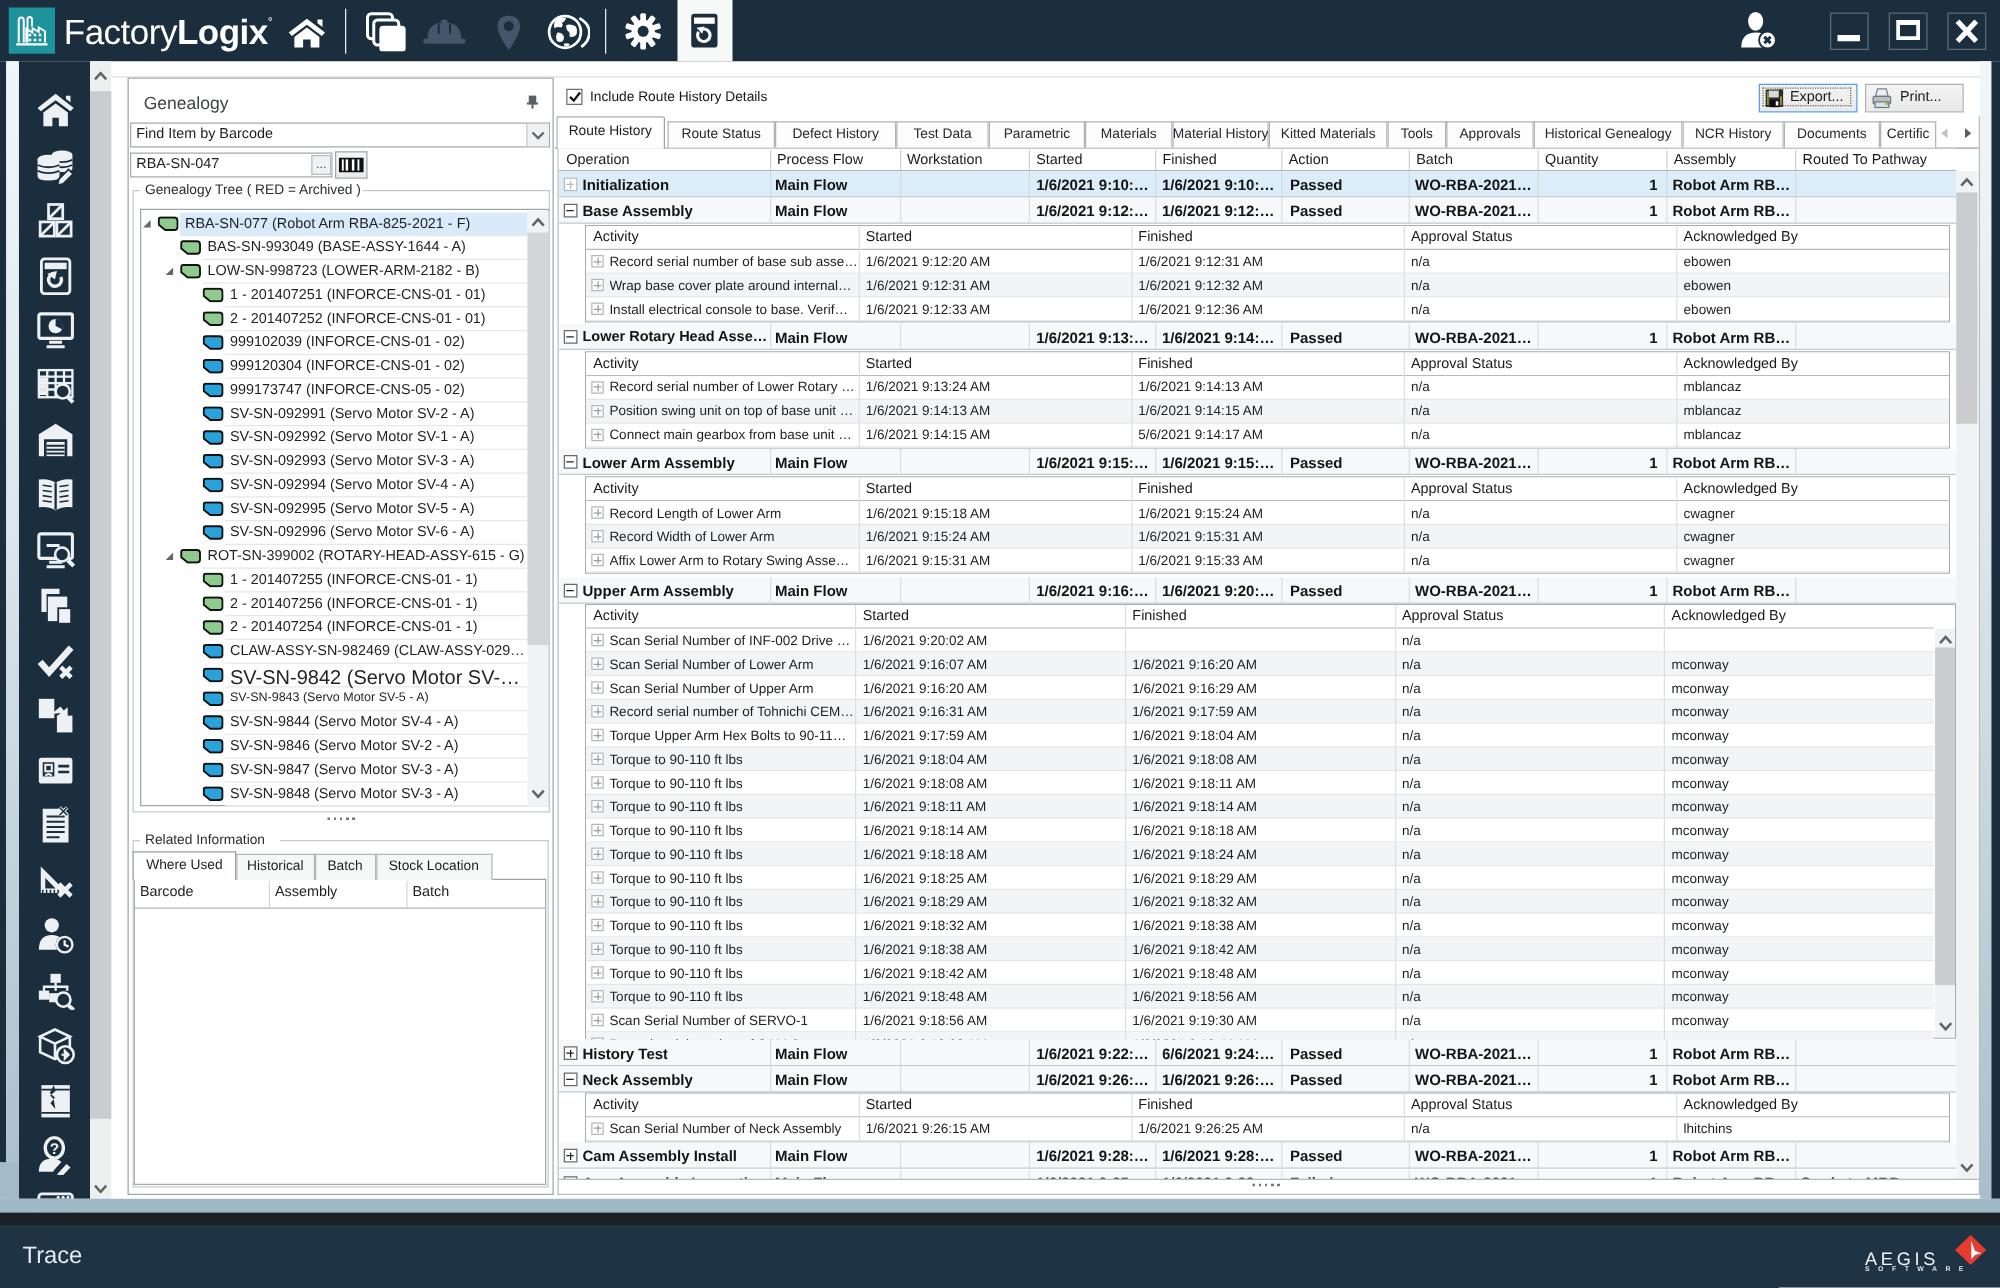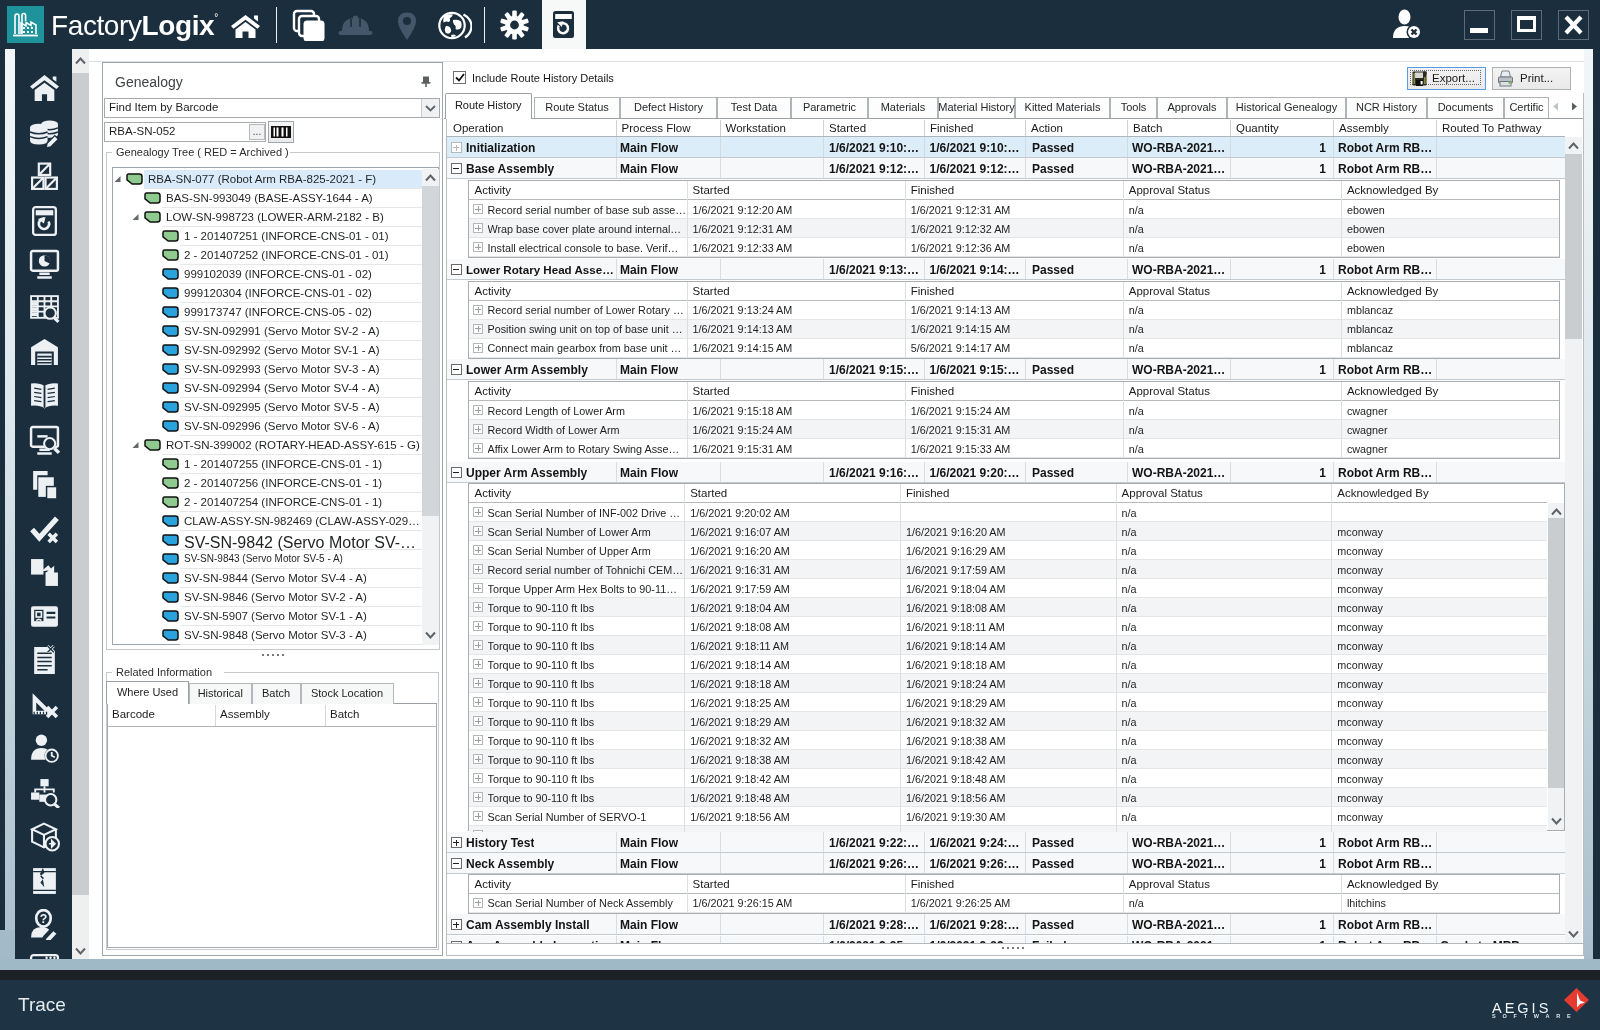--- a/index.html
+++ b/index.html
@@ -270,21 +270,21 @@
     <rect x="0.5" y="6" width="9" height="1.6" fill="#5a5f63"></rect>
     <rect x="4.2" y="7.5" width="1.6" height="3.5" fill="#5a5f63"></rect>
   </svg>
 <div class="a " style="left:104px;top:98px;width:336px;height:20px;background:#fff;border:1px solid #a6aaad"></div>
 <div class="a " style="left:109px;top:101px;font-size:11.5px;color:#1e1e1e">Find Item by Barcode</div>
 <div class="a " style="left:421px;top:99px;width:18px;height:18px;background:#f0f1f2;border-left:1px solid #c8cacc"></div>
 <svg class="a" style="left:425px;top:105px;" width="11" height="7" viewBox="0 0 11 7">
     <path d="M1 1 L5.5 5.5 L10 1" stroke="#5f6468" stroke-width="1.8" fill="none"></path>
   </svg>
 <div class="a " style="left:104px;top:122px;width:162px;height:20px;background:#fff;border:1px solid #a6aaad"></div>
-<div class="a " style="left:109px;top:125px;font-size:11.5px;color:#1e1e1e">RBA-SN-052</div>
+<div class="a " style="left:109px;top:125px;font-size:11.5px;color:#1e1e1e">RBA-SN-047</div>
 <div class="a " style="left:249px;top:124px;width:16px;height:16px;background:#f0f1f2;border:1px solid #b8babc;color:#444;font-size:10px;text-align:center;line-height:13px">...</div>
 <div class="a " style="left:268px;top:121px;width:26px;height:22px;background:linear-gradient(180deg,#f6f6f6,#e9eaeb);border:1px solid #9fa6ab"></div>
 <svg class="a" style="left:271px;top:126px;" width="20" height="12" viewBox="0 0 20 12">
     <g fill="#111">
       <rect x="0" y="0" width="20" height="12"></rect>
       <rect x="2.5" y="1.5" width="1.5" height="9" fill="#fff"></rect>
       <rect x="5.5" y="1.5" width="2" height="9" fill="#fff"></rect>
       <rect x="10.5" y="1.5" width="2" height="9" fill="#fff"></rect>
       <rect x="15" y="1.5" width="1.5" height="9" fill="#fff"></rect>
     </g>
@@ -415,21 +415,21 @@
 <div class="a ell" style="left:184px;top:571.5px;font-size:11.5px;color:#1f2123;max-width:237px;">SV-SN-9844 (Servo Motor SV-4 - A)</div>
 <div class="a " style="left:179.5px;top:605.9px;width:242.0px;height:1px;background:#e7e7e7"></div>
 <svg class="a" style="left:162px;top:591.0px;" width="17" height="12" viewBox="0 0 17 12">
     <path d="M2.6 1 H13.4 Q16 1 16 3.5 V8.5 Q16 11 13.4 11 H6.2 L1 6.8 V2.6 Q1 1 2.6 1 Z" fill="#2aa2dc" stroke="#111" stroke-width="1.5"></path>
   </svg>
 <div class="a ell" style="left:184px;top:590.5px;font-size:11.5px;color:#1f2123;max-width:237px;">SV-SN-9846 (Servo Motor SV-2 - A)</div>
 <div class="a " style="left:179.5px;top:624.9px;width:242.0px;height:1px;background:#e7e7e7"></div>
 <svg class="a" style="left:162px;top:610.0px;" width="17" height="12" viewBox="0 0 17 12">
     <path d="M2.6 1 H13.4 Q16 1 16 3.5 V8.5 Q16 11 13.4 11 H6.2 L1 6.8 V2.6 Q1 1 2.6 1 Z" fill="#2aa2dc" stroke="#111" stroke-width="1.5"></path>
   </svg>
-<div class="a ell" style="left:184px;top:609.5px;font-size:11.5px;color:#1f2123;max-width:237px;">SV-SN-5907 (Servo Motor SV-1 - A)</div>
+<div class="a ell" style="left:184px;top:609.5px;font-size:11.5px;color:#1f2123;max-width:237px;">SV-SN-9847 (Servo Motor SV-3 - A)</div>
 <div class="a " style="left:179.5px;top:643.9px;width:242.0px;height:1px;background:#e7e7e7"></div>
 <svg class="a" style="left:162px;top:629.0px;" width="17" height="12" viewBox="0 0 17 12">
     <path d="M2.6 1 H13.4 Q16 1 16 3.5 V8.5 Q16 11 13.4 11 H6.2 L1 6.8 V2.6 Q1 1 2.6 1 Z" fill="#2aa2dc" stroke="#111" stroke-width="1.5"></path>
   </svg>
 <div class="a ell" style="left:184px;top:628.5px;font-size:11.5px;color:#1f2123;max-width:237px;">SV-SN-9848 (Servo Motor SV-3 - A)</div>
 <div class="a " style="left:421.5px;top:168.5px;width:17px;height:476px;background:#f1f2f3"></div>
 <svg class="a" style="left:424.5px;top:174px;" width="11" height="8" viewBox="0 0 11 8">
     <path d="M1 6.5 L5.5 1.5 L10 6.5" stroke="#606468" stroke-width="2" fill="none"></path>
   </svg>
 <div class="a " style="left:421.5px;top:186px;width:17px;height:330px;background:#d3d6d9"></div>
@@ -1079,21 +1079,21 @@
 <div class="a" style="left:680px;top:695px;width:1px;height:20px;background:#d9dde0"></div>
 <div class="a" style="left:783px;top:695px;width:1px;height:20px;background:#d9dde0"></div>
 <div class="a" style="left:886px;top:695px;width:1px;height:20px;background:#d9dde0"></div>
 <div class="a" style="left:989px;top:695px;width:1px;height:20px;background:#d9dde0"></div>
 <div class="a" style="left:3.5px;top:700px;width:11px;height:11px;background:#fff;border:1px solid #6a6a6a"></div>
 <div class="a" style="left:6px;top:705px;width:6px;height:1px;background:#222"></div>
 <div class="a" style="left:8.5px;top:702.5px;width:1px;height:6px;background:#222"></div>
 <div class="a " style="left:19px;top:698.5px;font-weight:bold;font-size:12px;color:#141414;white-space:nowrap;overflow:hidden;max-width:149px;font-size:12px">History Test</div>
 <div class="a " style="left:173px;top:698.5px;font-weight:bold;font-size:12px;color:#141414;white-space:nowrap;overflow:hidden;">Main Flow</div>
 <div class="a " style="left:382px;top:698.5px;font-weight:bold;font-size:12px;color:#141414;white-space:nowrap;overflow:hidden;max-width:93px">1/6/2021 9:22:…</div>
-<div class="a " style="left:482.5px;top:698.5px;font-weight:bold;font-size:12px;color:#141414;white-space:nowrap;overflow:hidden;max-width:94px">1/6/2021 9:24:…</div>
+<div class="a " style="left:482.5px;top:698.5px;font-weight:bold;font-size:12px;color:#141414;white-space:nowrap;overflow:hidden;max-width:94px">6/6/2021 9:24:…</div>
 <div class="a " style="left:585px;top:698.5px;font-weight:bold;font-size:12px;color:#141414;white-space:nowrap;overflow:hidden;">Passed</div>
 <div class="a " style="left:685px;top:698.5px;font-weight:bold;font-size:12px;color:#141414;white-space:nowrap;overflow:hidden;max-width:97px">WO-RBA-2021…</div>
 <div class="a " style="left:783px;top:698.5px;font-weight:bold;font-size:12px;color:#141414;white-space:nowrap;overflow:hidden;width:96px;text-align:right">1</div>
 <div class="a " style="left:891px;top:698.5px;font-weight:bold;font-size:12px;color:#141414;white-space:nowrap;overflow:hidden;max-width:97px">Robot Arm RB…</div>
 <div class="a" style="left:0px;top:716px;width:1118px;height:21px;background:#f6f8f9;border-bottom:1px solid #c2c9cf"></div>
 <div class="a" style="left:168.5px;top:716px;width:1px;height:20px;background:#d9dde0"></div>
 <div class="a" style="left:272.5px;top:716px;width:1px;height:20px;background:#d9dde0"></div>
 <div class="a" style="left:376px;top:716px;width:1px;height:20px;background:#d9dde0"></div>
 <div class="a" style="left:477px;top:716px;width:1px;height:20px;background:#d9dde0"></div>
 <div class="a" style="left:578px;top:716px;width:1px;height:20px;background:#d9dde0"></div>

